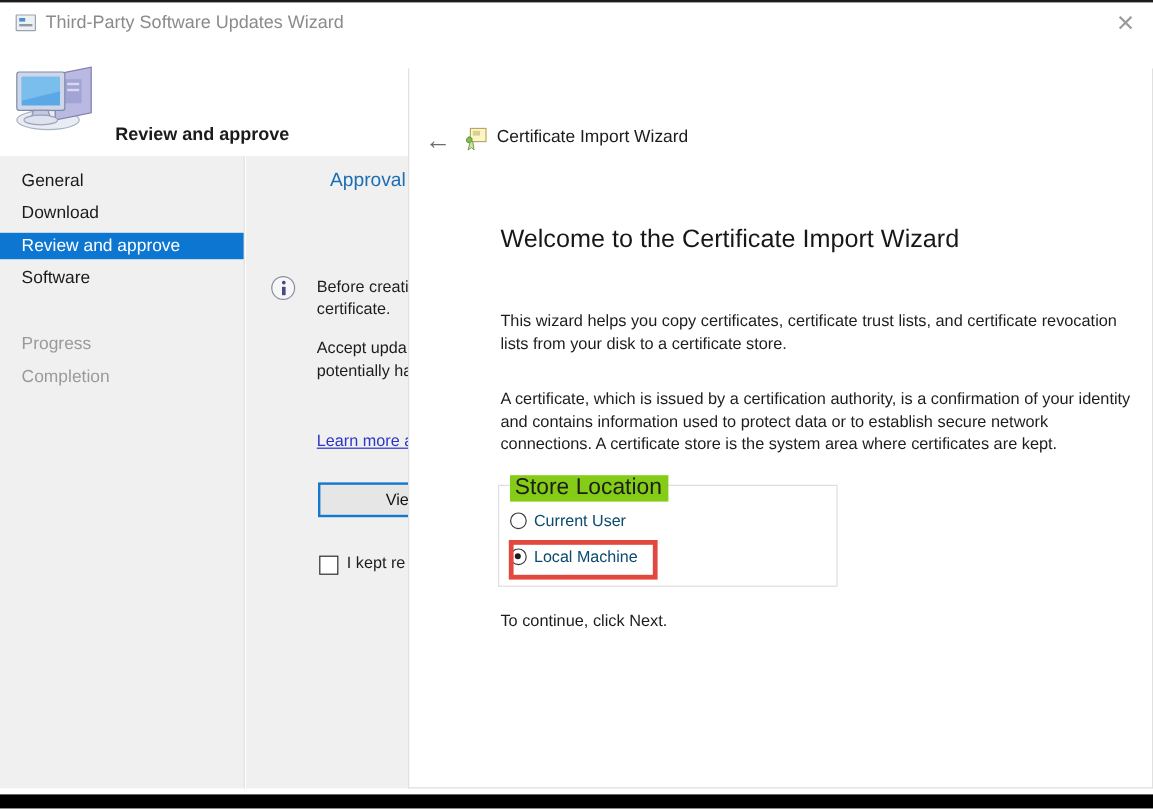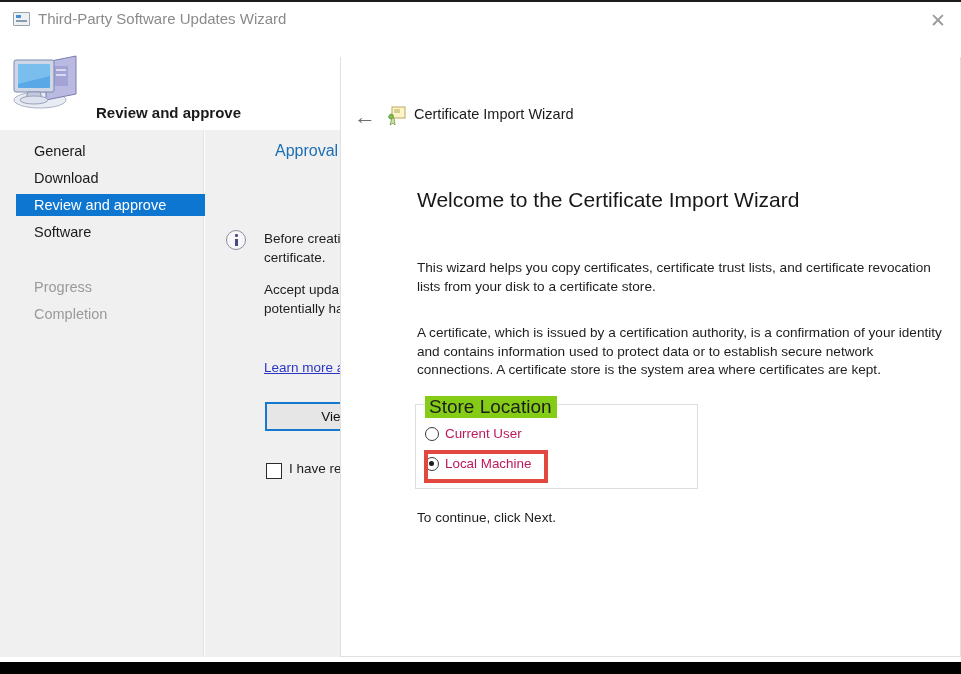--- a/index.html
+++ b/index.html
@@ -148,21 +148,21 @@
     left: 0;
     top: 130px;
     width: 204px;
     height: 527px;
     background: #f0f0f0;
     border-right: 1px solid #e2e2e2;
     box-sizing: border-box;
   }
   .nav-item {
     position: absolute;
-    left: 16px;
+    left: 0;
     width: 204px;
     height: 22px;
     font-size: 14.5px;
     line-height: 22px;
     padding-left: 18px;
     box-sizing: border-box;
     color: #1a1a1a;
     white-space: nowrap;
     cursor: default;
   }
@@ -394,21 +394,21 @@
     width: 5px;
     height: 5px;
     border-radius: 50%;
     background: #1c1c1c;
   }
   .radio-label {
     position: absolute;
     left: 20px;
     top: 1px;
     font-size: 13.4px;
-    color: #be185d;
+    color: #0c4a6e;
   }
 
   
   .red-highlight {
     position: absolute;
     left: 424px;
     top: 450px;
     width: 124px;
     height: 33px;
     border: 4px solid #e2483f;
@@ -466,21 +466,21 @@
 
       <div class="bg-para" style="top:99px">Before creati
 certificate.</div>
       <div class="bg-para" style="top:150px">Accept upda
 potentially ha</div>
 
       <div class="bg-link">Learn more a</div>
       <div class="bg-button">View (</div>
 
       <div class="bg-checkbox-box"></div>
-      <div class="bg-checkbox-label">I have re</div>
+      <div class="bg-checkbox-label">I kept re</div>
     </div>
 
     <div class="cert-dialog">
 
       <div class="cert-back-arrow">←</div>
 
       <svg class="cert-header-icon" viewBox="0 0 20 20">
         <rect x="5" y="1" width="13" height="11" fill="#fdf4c8" stroke="#b9a95e" stroke-width="1"></rect>
         <rect x="7" y="3" width="6" height="4" fill="#d8cf92"></rect>
         <path d="M4 8 C1 9, 1 13, 4 13 C6 13, 7 11, 6 9 Z" fill="#7fbf4d" stroke="#4e8a2c" stroke-width="0.8"></path>

